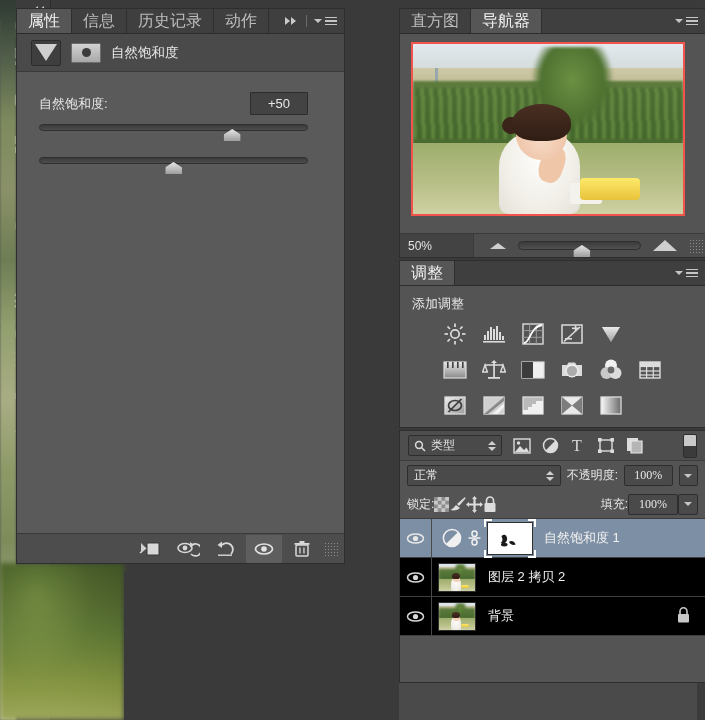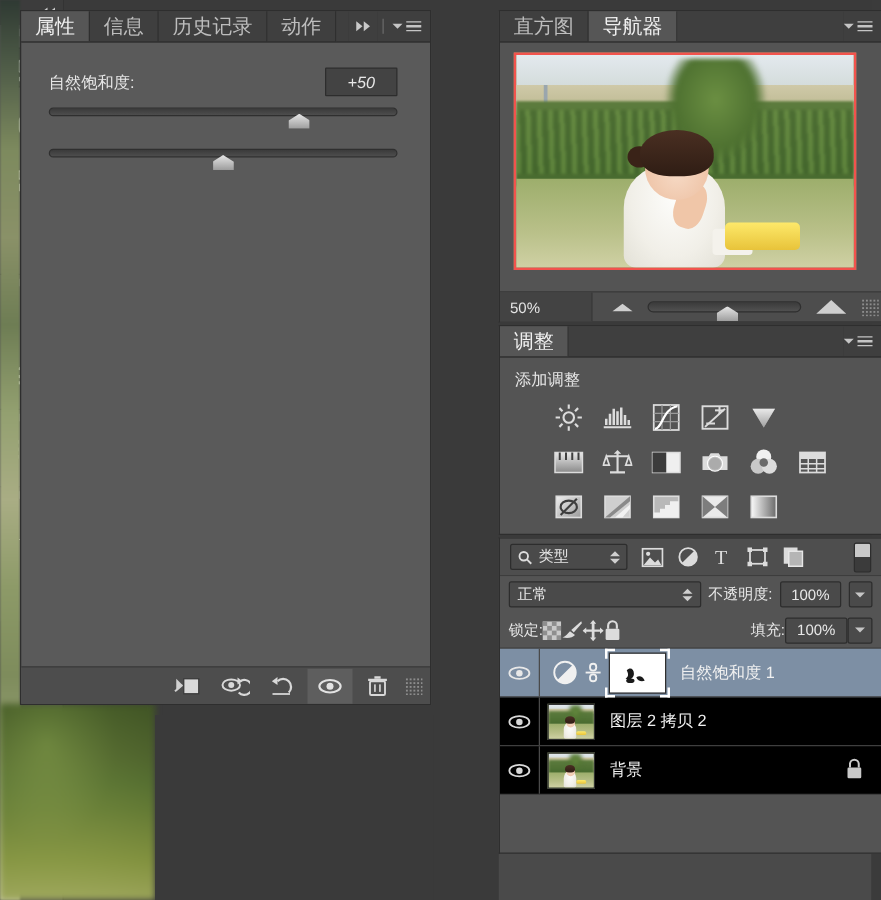--- a/index.html
+++ b/index.html
@@ -93,31 +93,31 @@
   }
   .mask-badge {
     width: 30px; height: 20px;
     background: linear-gradient(#d2d2d2, #a8a8a8);
     border: 1px solid #6d6d6d; border-radius: 1px;
     display: flex; align-items: center; justify-content: center;
   }
   .mask-dot { width: 9px; height: 9px; border-radius: 50%; background: #3b3b3b; }
   .prop-title { font-size: 13.5px; color: #e8e8e8; }
 
-  .prop-body { padding: 20px 26px 0 22px; }
+  .prop-body { padding: 20px 36px 0 22px; }
   .slider-row-label {
     display: flex; justify-content: space-between; align-items: center;
     margin-bottom: 9px;
   }
   .slider-row-label .lbl { font-size: 13px; color: #e6e6e6; }
   .num-box {
     width: 58px; height: 23px; background: #434343;
     border: 1px solid #2d2d2d; border-radius: 1px;
     display: flex; align-items: center; justify-content: center;
-    font-size: 13px; color: #e8e8e8; font-style: italic;
+    font-size: 13px; color: #e8e8e8;
   }
   .track {
     position: relative; height: 7px; border-radius: 4px;
     background: linear-gradient(#3b3b3b, #4d4d4d);
     border: 1px solid #2f2f2f; margin-bottom: 26px;
   }
   .thumb {
     position: absolute; top: 4px; width: 17px; height: 12px;
     transform: translateX(-50%);
     background: linear-gradient(#e7e7e7, #9d9d9d);
@@ -277,21 +277,21 @@
     width: 158px; height: 21px; background: #4a4a4a;
     border: 1px solid #2d2d2d; border-radius: 2px;
     display: flex; align-items: center; padding: 0 6px;
     font-size: 12px; color: #e8e8e8;
   }
   .mini-lbl { font-size: 12px; color: #e8e8e8; white-space: nowrap; }
   .val-box {
     width: 50px; height: 21px; background: #4a4a4a;
     border: 1px solid #2d2d2d; border-radius: 2px;
     display: flex; align-items: center; justify-content: center;
-    font-size: 12px; color: #e8e8e8;
+    font-size: 12px; color: #e8e8e8; font-family: Liberation Serif, serif;
   }
   .drop-btn {
     width: 20px; height: 21px; background: #4a4a4a;
     border: 1px solid #2d2d2d; border-radius: 2px;
     display: flex; align-items: center; justify-content: center;
   }
   .lock-row {
     height: 29px; display: flex; align-items: center; gap: 0;
     padding: 0 7px; background: #545454; border-bottom: 1px solid #3c3c3c;
   }
@@ -363,20 +363,29 @@
         <div class="vdiv"></div>
         <div class="menu-caret"></div>
         <div class="menu-lines">
             <i></i>
             <i></i>
             <i></i>
           </div>
       </div>
     </div>
 
+    <div class="prop-head">
+      <div class="adj-badge">
+        <div class="tri-down"></div>
+      </div>
+      <div class="mask-badge">
+        <div class="mask-dot"></div>
+      </div>
+      <div class="prop-title">自然饱和度</div>
+    </div>
 
     <div class="prop-body">
 
       <div class="slider-row-label">
         <div class="lbl">自然饱和度:</div>
         <div class="num-box">+50</div>
       </div>
       <div class="track">
         <div class="thumb" id="thumb0" style="left: 72%;"></div>
       </div>

